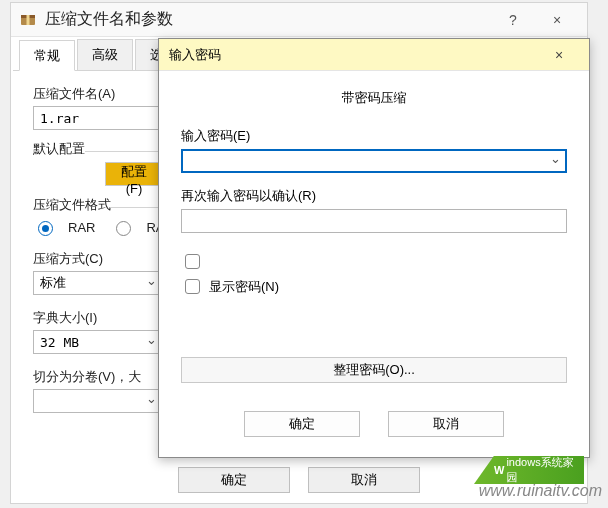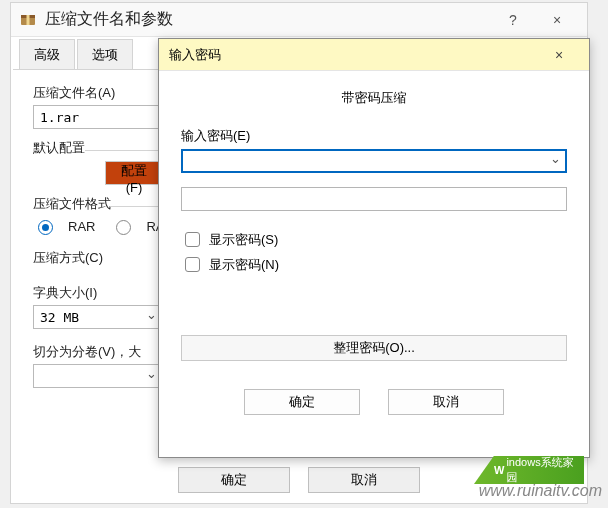--- a/index.html
+++ b/index.html
@@ -21,21 +21,21 @@
 .tabs { display: flex; padding: 2px 6px 0 6px; font-size: 13px; border-bottom: 1px solid #d4d4d4; margin: 0 2px; }
 .tab { padding: 6px 14px 5px; background: #f0f0f0; border: 1px solid #d4d4d4; border-bottom: none; margin-right: 2px; }
 .tab.active { background: #ffffff; border-bottom: 1px solid #ffffff; position: relative; top: 1px; }
 
 .content { padding: 14px 22px; font-size: 13px; color: #222; }
 .field-label { margin-bottom: 3px; }
 .text-input {
   width: 100%; height: 24px; border: 1px solid #b9b9b9; padding: 2px 6px;
   font-size: 13px; font-family: Consolas, monospace; background: #fff;
 }
-.btn-config { height: 24px; border: 1px solid #c9c9c9; background: #c2410c; padding: 0 8px; font-size: 13px; }
+.btn-config { height: 24px; border: 1px solid #c9c9c9; background: #eab308; padding: 0 8px; font-size: 13px; }
 .radio-row { display: flex; gap: 16px; align-items: center; padding: 4px 0; }
 .radio-item { display: flex; align-items: center; gap: 12px; }
 .radio-item input { width: 14px; height: 14px; accent-color: #0067c0; }
 
 .select { width: 100%; height: 24px; border: 1px solid #b9b9b9; background: #fff; padding: 2px 6px; font-size: 13px; font-family: Consolas, monospace; }
 
 .bottom-buttons { position: absolute; bottom: 10px; left: 0; right: 0; display: flex; justify-content: center; gap: 18px; }
 .dlg-btn { width: 112px; height: 26px; border: 1px solid #bfbfbf; background: #efefef; font-size: 13px; }
 
 
@@ -104,20 +104,21 @@
         </svg>
     </span>
     <span class="title">压缩文件名和参数</span>
     <div class="sys">
       <div class="sys-btn">?</div>
       <div class="sys-btn">×</div>
     </div>
   </div>
 
   <div class="tabs">
+    <div class="tab active">常规</div>
     <div class="tab">高级</div>
     <div class="tab">选项</div>
   </div>
 
   <div class="content">
     <div class="field-label">压缩文件名(A)</div>
     <input class="text-input" style="width: 310px;" value="1.rar">
 
     <div class="spacer10"></div>
     <div class="group-head">
@@ -140,20 +141,23 @@
         <span>RAR</span>
       </label>
       <label class="radio-item">
         <input type="radio" name="fmt" style="">
         <span>RA</span>
       </label>
     </div>
 
     <div class="spacer10"></div>
     <div class="field-label">压缩方式(C)</div>
+    <div class="select-wrap" style="width:130px;">
+      <input class="select" readonly="" value="标准" style="">
+    </div>
 
     <div class="spacer14"></div>
     <div class="field-label">字典大小(I)</div>
     <div class="select-wrap" style="width:130px;">
       <input class="select" readonly="" value="32 MB" style="">
     </div>
 
     <div class="spacer14"></div>
     <div class="field-label">切分为分卷(V)，大</div>
     <div class="select-wrap" style="width:130px;">
@@ -174,26 +178,26 @@
   </div>
   <div class="pw-body">
     <div class="pw-heading">带密码压缩</div>
 
     <div class="pw-label">输入密码(E)</div>
     <div class="select-wrap">
       <input class="pw-input" style="">
     </div>
 
     <div class="spacer14"></div>
+    <div class="pw-label">再次输入密码以确认(R)</div>
     <input class="pw-input-plain" style="">
 
     <div class="spacer14"></div>
     <label class="chk-row">
       <input type="checkbox" style="">
-      <span>显示密码(S)</span>
     </label>
     <label class="chk-row">
       <input type="checkbox" style="">
       <span>显示密码(N)</span>
     </label>
 
     <button class="pw-organize">整理密码(O)...</button>
 
     <div class="pw-buttons">
       <button class="pw-btn">确定</button>

